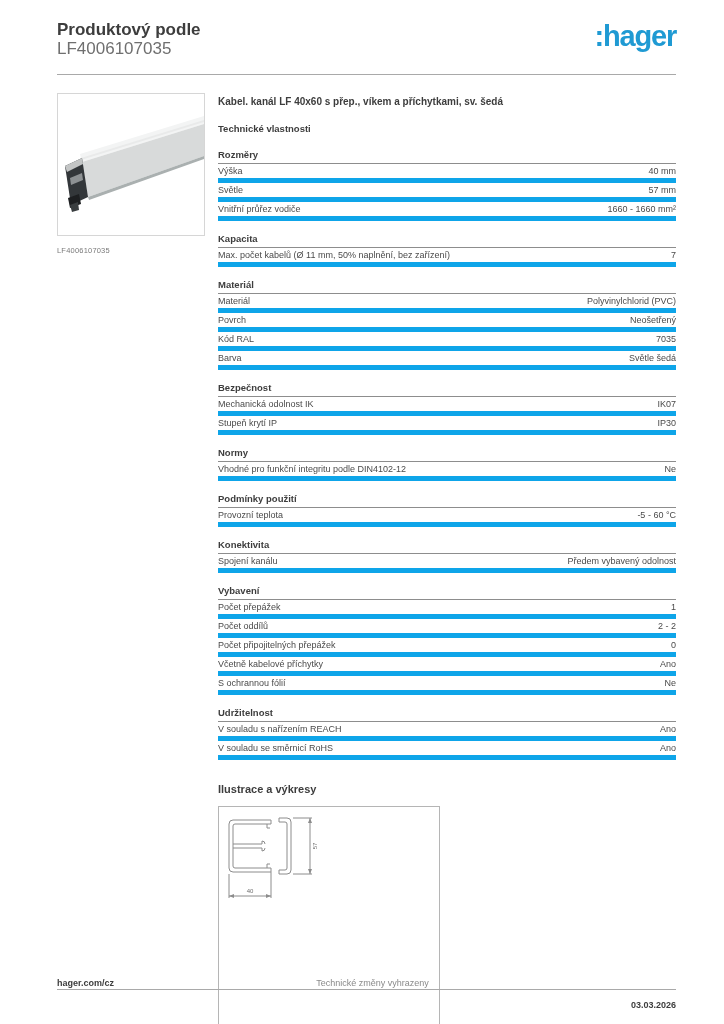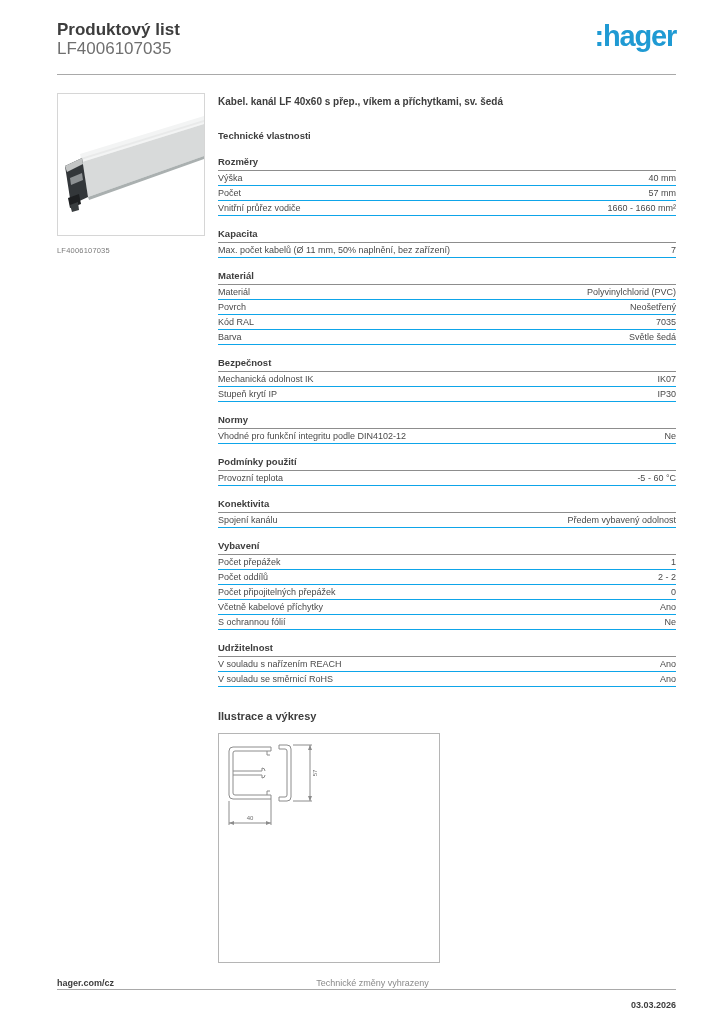--- a/index.html
+++ b/index.html
@@ -22,30 +22,30 @@
     border:none; border-top:1px solid #a9a9a9; height:0;
   }
   
   .body-grid { position:absolute; top:93px; left:57px; right:48px; display:flex; gap:13px; }
   .left-col { width:148px; flex:0 0 148px; }
   .photo-box { width:148px; height:143px; border:1px solid #d6d6d6; background:#fff; overflow:hidden; }
   .photo-caption { margin-top:10px; font-size:7.5px; color:#7a7a7a; letter-spacing:0.2px; }
   .right-col { flex:1; min-width:0; }
   
   .product-title { font-size:10px; font-weight:bold; color:#3d3d3d; margin-top:3px; }
-  .tech-heading  { font-size:9.5px; font-weight:bold; color:#3d3d3d; margin-top:23px; margin-bottom:15px; }
+  .tech-heading  { font-size:9.5px; font-weight:bold; color:#3d3d3d; margin-top:16px; margin-bottom:15px; }
   .spec-section { margin-bottom:12px; }
   .spec-title {
     font-size:9.5px; font-weight:bold; color:#3d3d3d;
     padding-bottom:3px; border-bottom:1px solid #8d8d8d;
   }
   .spec-row {
     display:flex; justify-content:space-between; align-items:baseline;
     font-size:9px; color:#4a4a4a;
-    padding:2px 0; border-bottom:1px solid #0ea5e9; line-height:10px;
+    padding:2px 0; border-bottom:5px solid #0ea5e9; line-height:10px;
   }
   .spec-label { text-align:left; padding-right:8px; }
   .spec-value { text-align:center; white-space:nowrap; }
   .illu-heading { font-size:11px; font-weight:bold; color:#3d3d3d; margin-top:23px; margin-bottom:11px; }
   .illu-box { width:222px; height:230px; border:1px solid #b5b5b5; background:#fff; padding:5px; }
   
   .footer-rule {
     position:absolute; left:57px; right:48px; bottom:34px;
     border:none; border-top:1px solid #a9a9a9; height:0;
   }
@@ -59,21 +59,21 @@
   .footer-center{ color:#8a8a8a; }
   .footer-right { font-weight:bold; color:#3d3d3d;margin-top:45px; }
 </style>
 </head>
 <body>
 
 <div class="page">
 
   <div class="header">
     <div>
-      <div class="doc-title">Produktový list</div>
+      <div class="doc-title">Produktový podle</div>
       <div class="doc-code">LF4006107035</div>
     </div>
     <div class="logo">:hager</div>
   </div>
   <hr class="header-rule">
 
   <div class="body-grid">
 
     <div class="left-col">
       <div class="photo-box">
@@ -105,21 +105,21 @@
       <div class="tech-heading">Technické vlastnosti</div>
 
       <div>
           <div class="spec-section">
             <div class="spec-title">Rozměry</div>
             <div class="spec-row">
               <span class="spec-label">Výška</span>
               <span class="spec-value">40 mm</span>
             </div>
             <div class="spec-row">
-              <span class="spec-label">Počet</span>
+              <span class="spec-label">Světle</span>
               <span class="spec-value">57 mm</span>
             </div>
             <div class="spec-row">
               <span class="spec-label">Vnitřní průřez vodiče</span>
               <span class="spec-value">1660 - 1660 mm²</span>
             </div>
           </div>
           <div class="spec-section">
             <div class="spec-title">Kapacita</div>
             <div class="spec-row">

